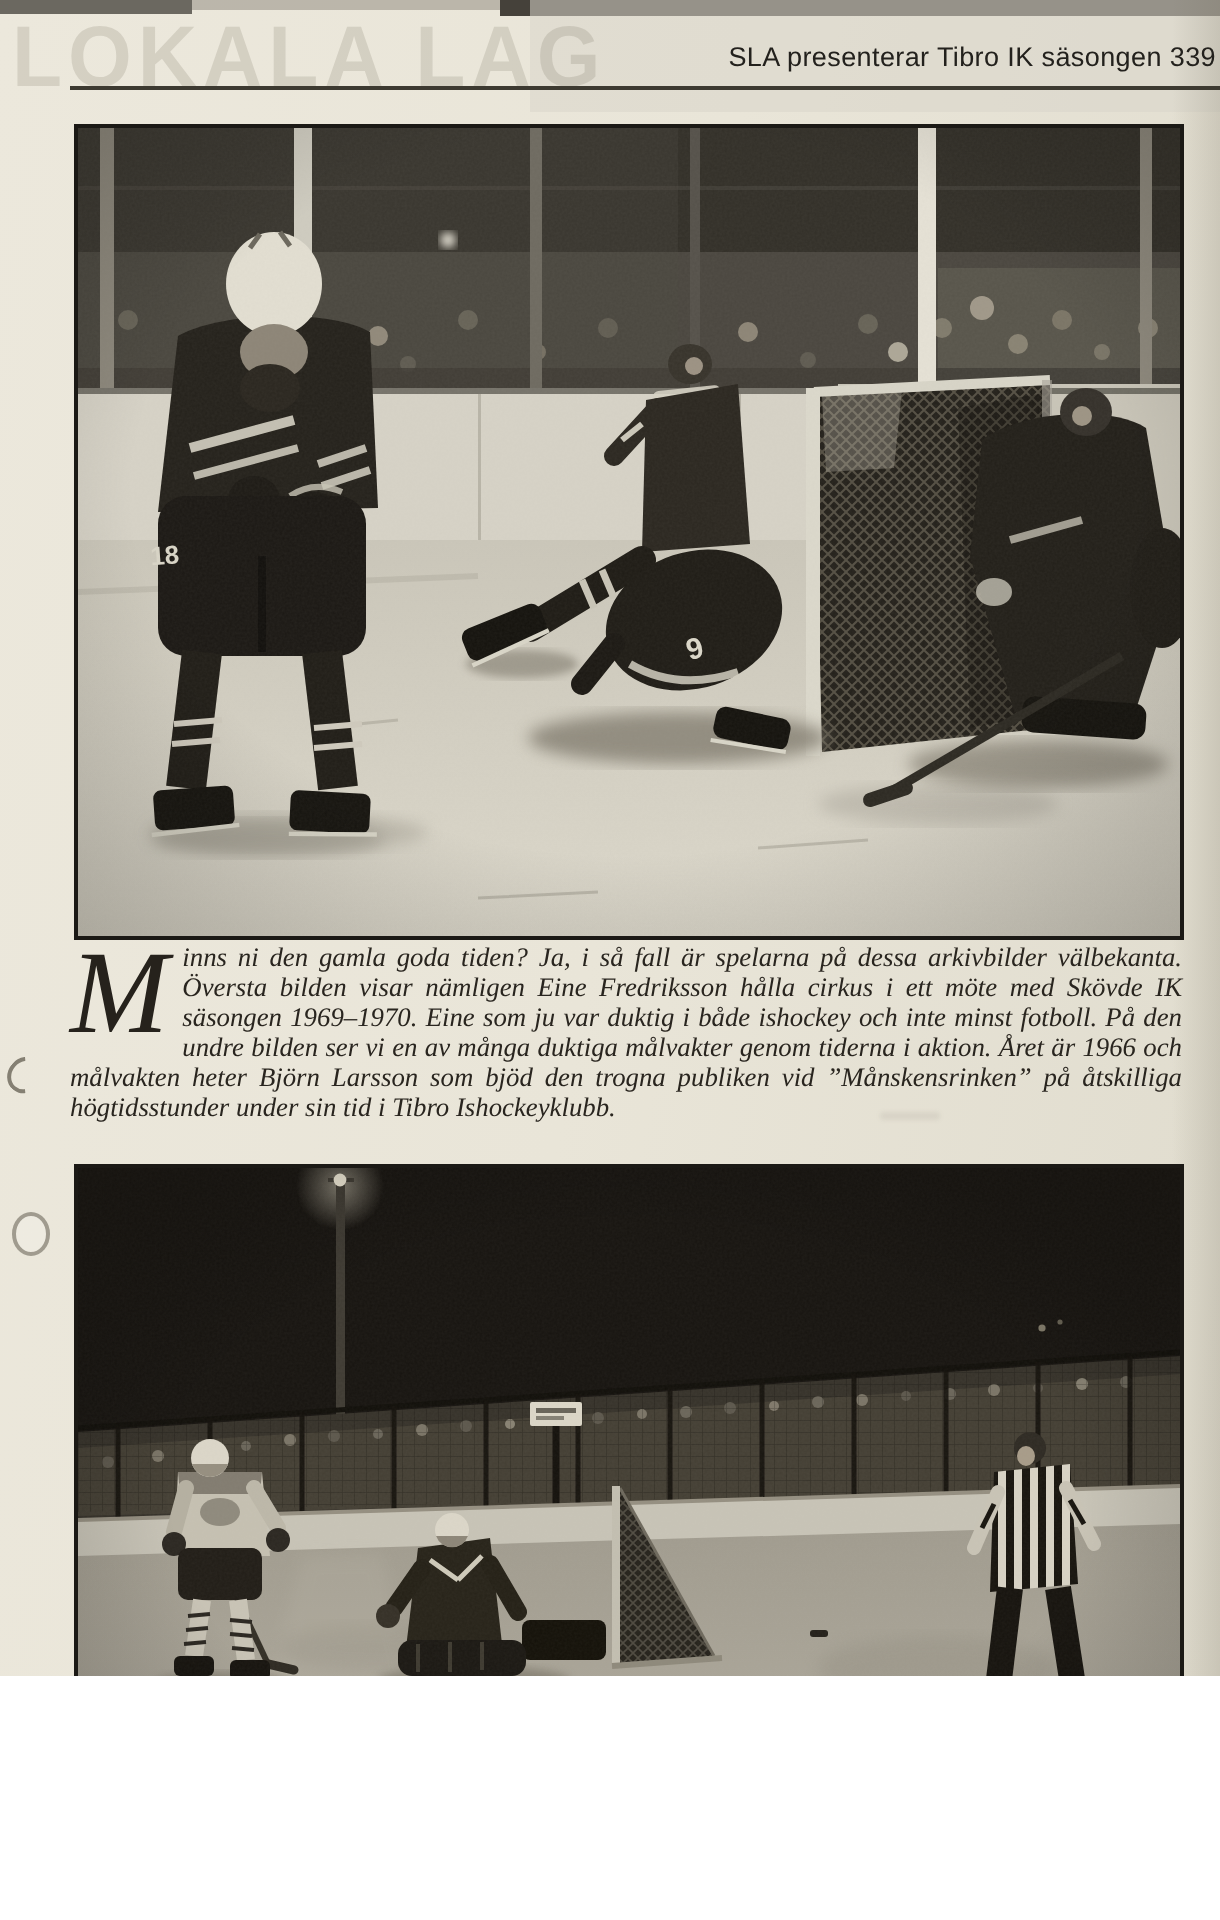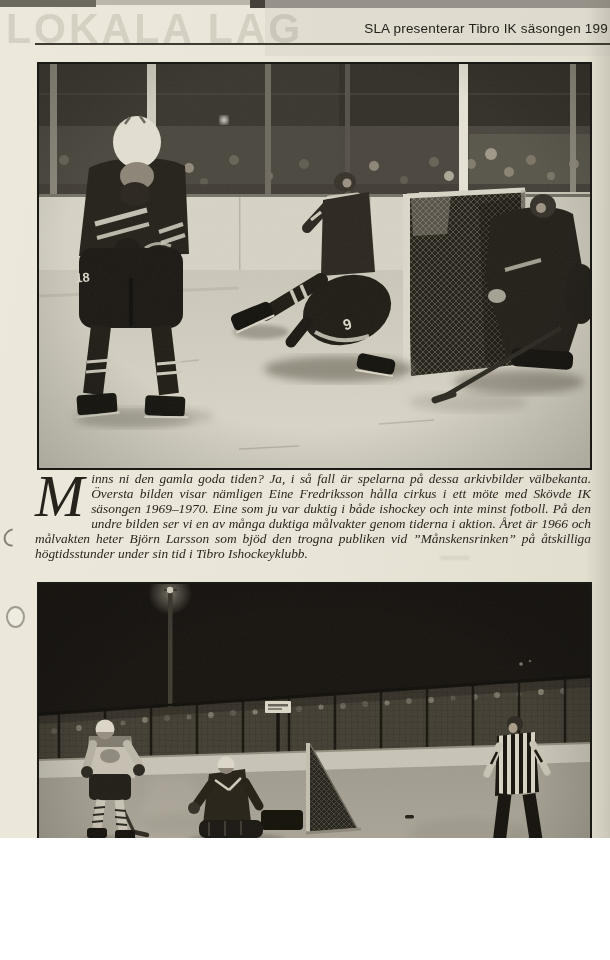--- a/index.html
+++ b/index.html
@@ -53,21 +53,21 @@
 
 <div class="page">
 
   <div class="topstrip-a"></div>
   <div class="topstrip-b"></div>
   <div class="topstrip-c"></div>
   <div class="toppanel"></div>
   <div class="edge-shade"></div>
 
   <div class="ghost-headline">LOKALA LAG</div>
-  <div class="section-header">SLA presenterar Tibro IK säsongen 199</div>
+  <div class="section-header">SLA presenterar Tibro IK säsongen 339</div>
   <div class="header-rule"></div>
 
   <div class="photo photo-top">
   <svg viewBox="0 0 551 404" preserveAspectRatio="none">
     <defs>
       <linearGradient id="tA_ice" x1="0" y1="0" x2="0" y2="1">
         <stop offset="0" stop-color="#cbc7ba"></stop>
             <stop offset="1" stop-color="#ddd9cc"></stop>
       </linearGradient>
       <pattern id="tA_mesh" width="6" height="6" patternUnits="userSpaceOnUse">

